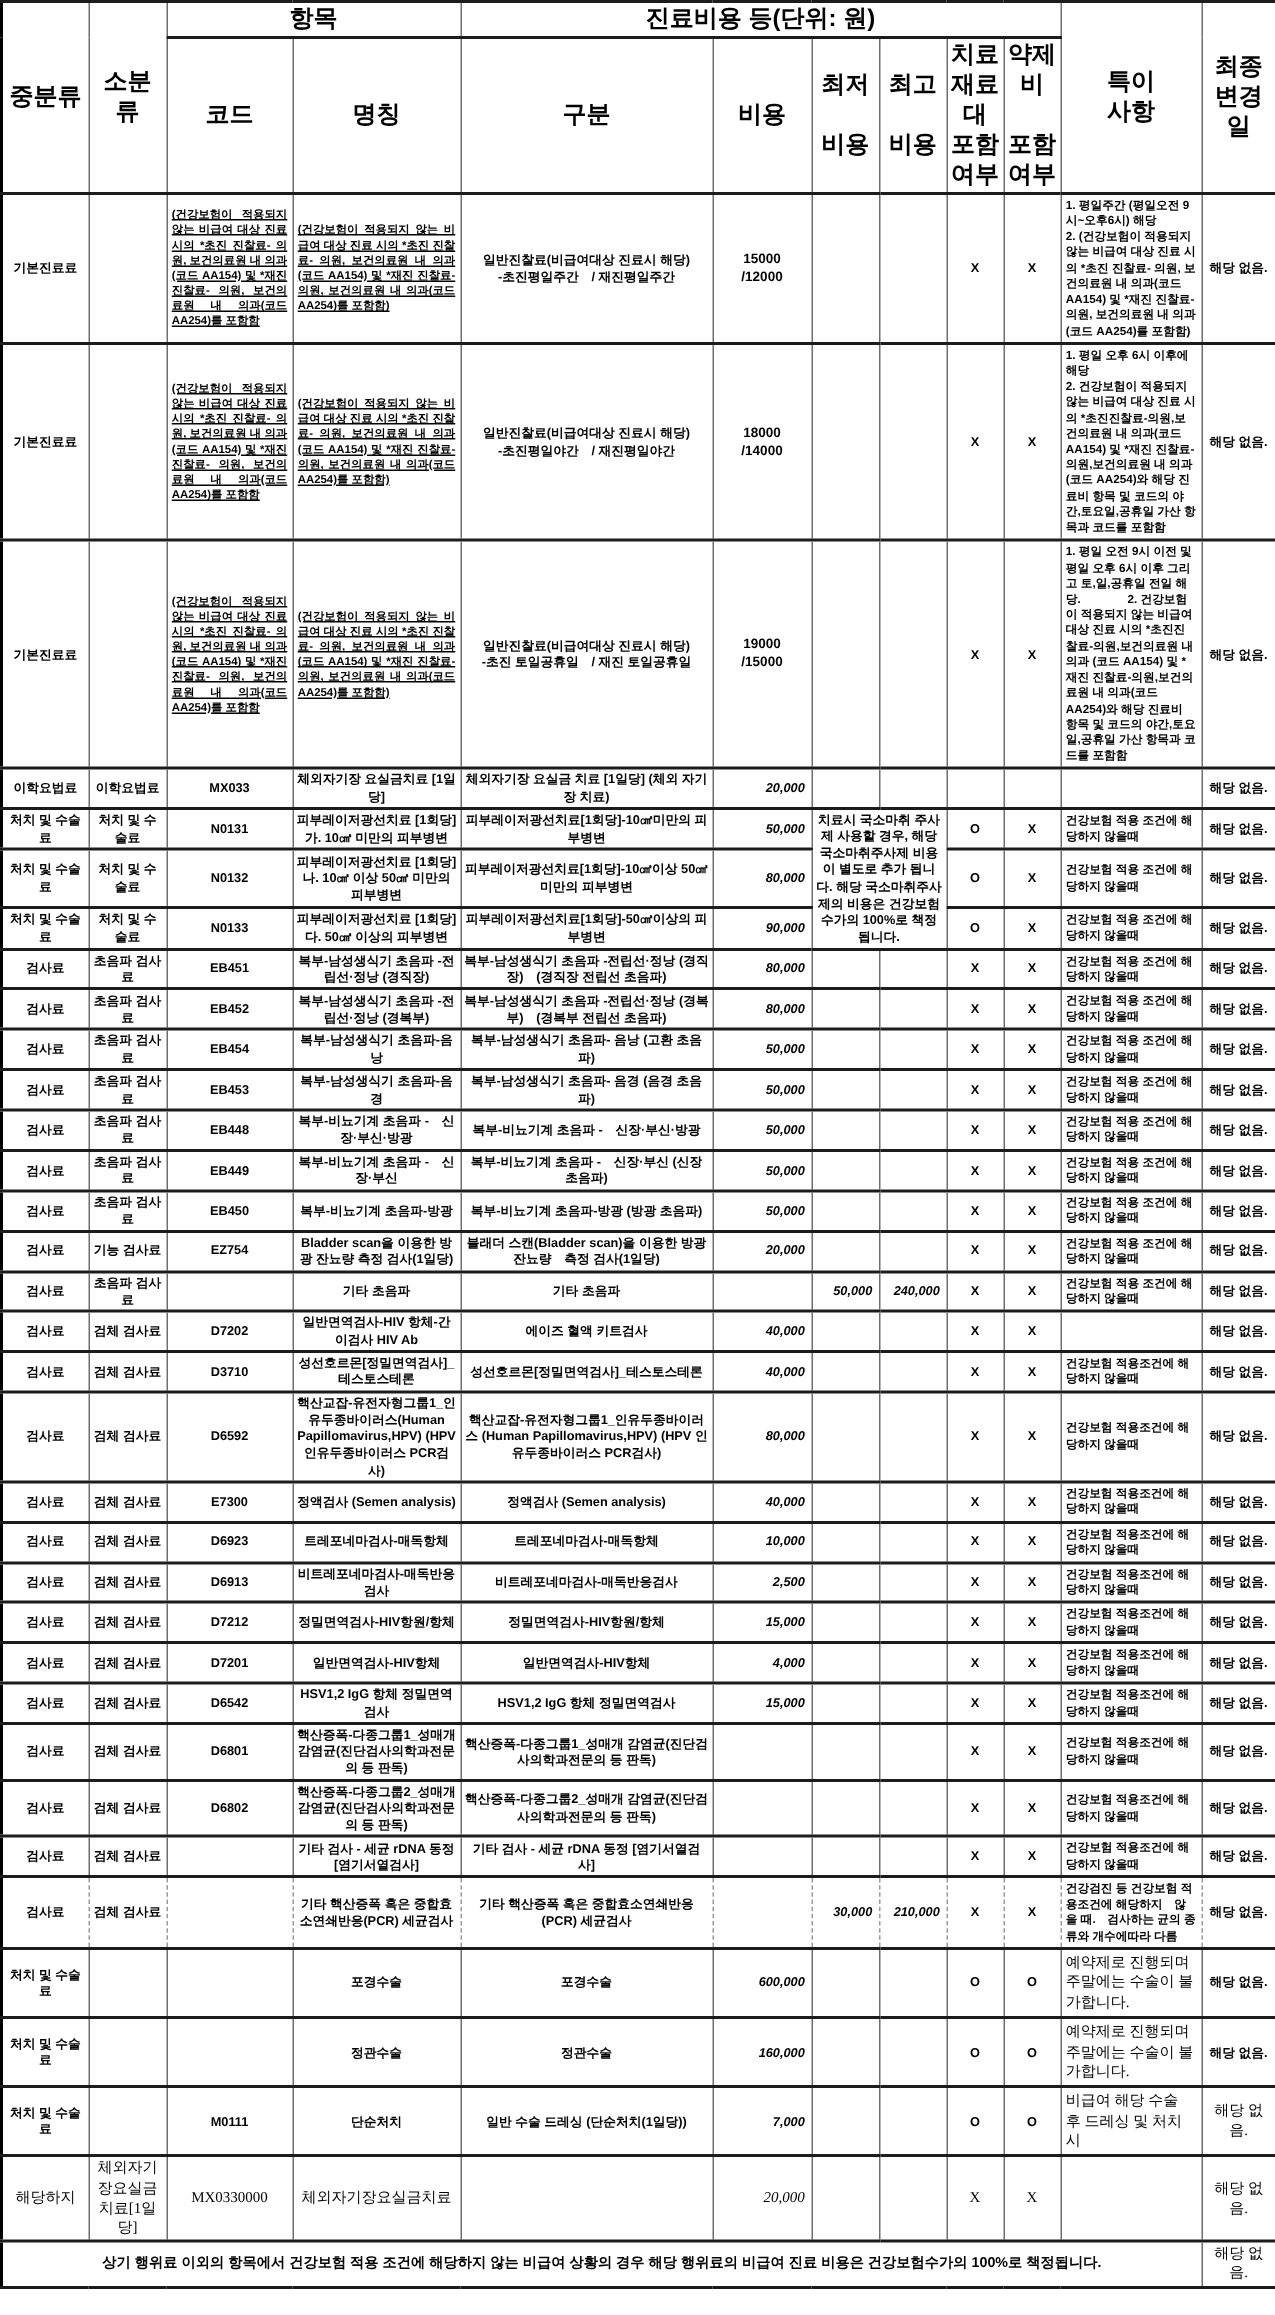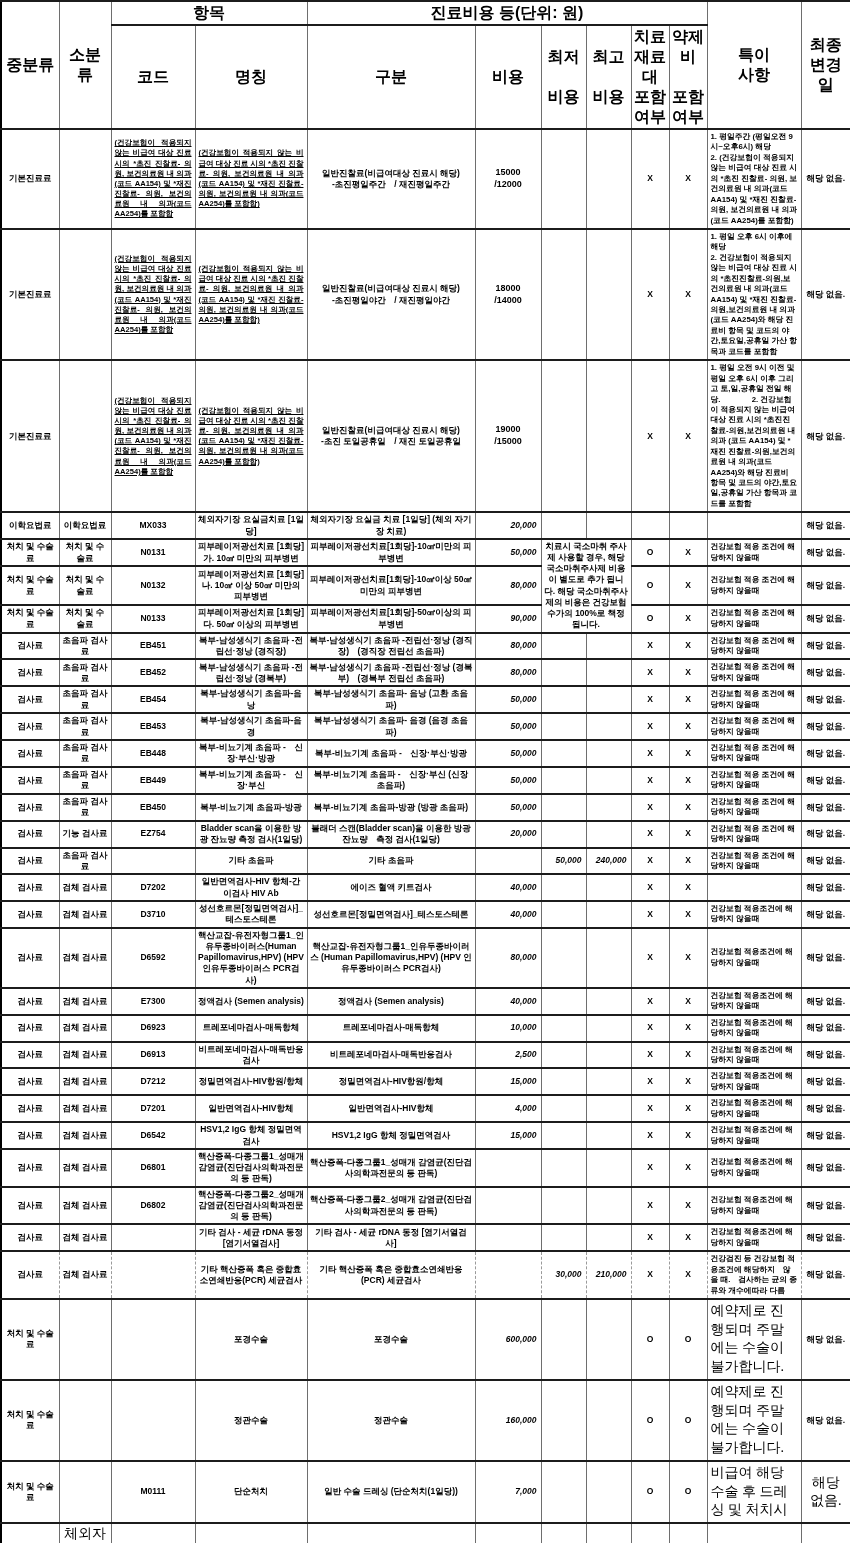--- a/index.html
+++ b/index.html
@@ -29,21 +29,21 @@
   }
   table{border:2px solid #000;}
   th{font-size:16px;line-height:1.25;}
   thead tr:nth-child(1){height:18px;}
   thead tr:nth-child(2){height:42px;}
   tbody tr{height:20px;}
   td.jl{text-align:justify;font-size:7.6px;line-height:1.34;padding:2px 3px;text-decoration:underline;}
   td.note{text-align:left;font-size:7.8px;line-height:1.34;padding:2px 3px;}
   td.ar{text-align:right;padding-right:4px;font-style:italic;}
   td.mono{font-size:9px;}
-  td.alt,tr.altrow td{font-family:"Liberation Serif","DejaVu Serif",serif;font-weight:normal;font-size:14px;}
+  td.alt,tr.altrow td{font-family:"Liberation Serif","DejaVu Serif",serif;font-weight:normal;font-size:10px;}
   tr.dashed td{
     border-top:2px dashed #9a9a9a;
     border-bottom:2px dashed #9a9a9a;
     border-left:1px dashed #9a9a9a;
     border-right:1px dashed #9a9a9a;
   }
   td.footnote{font-size:9.5px;}
 </style>
 </head>
 <body>
@@ -539,21 +539,21 @@
           <td>일반 수술 드레싱 (단순처치(1일당))</td>
           <td class="ar">7,000</td>
           <td></td>
           <td></td>
           <td>O</td>
           <td>O</td>
           <td class="note alt">비급여 해당 수술 후 드레싱 및 처치시</td>
           <td class="alt">해당 없음.</td>
         </tr>
         <tr class="altrow">
-          <td>예약제로</td>
+          <td>해당하지</td>
           <td>체외자기장요실금치료[1일당]</td>
           <td>MX0330000</td>
           <td>체외자기장요실금치료</td>
           <td></td>
           <td class="ar">20,000</td>
           <td></td>
           <td></td>
           <td>X</td>
           <td>X</td>
           <td></td>

